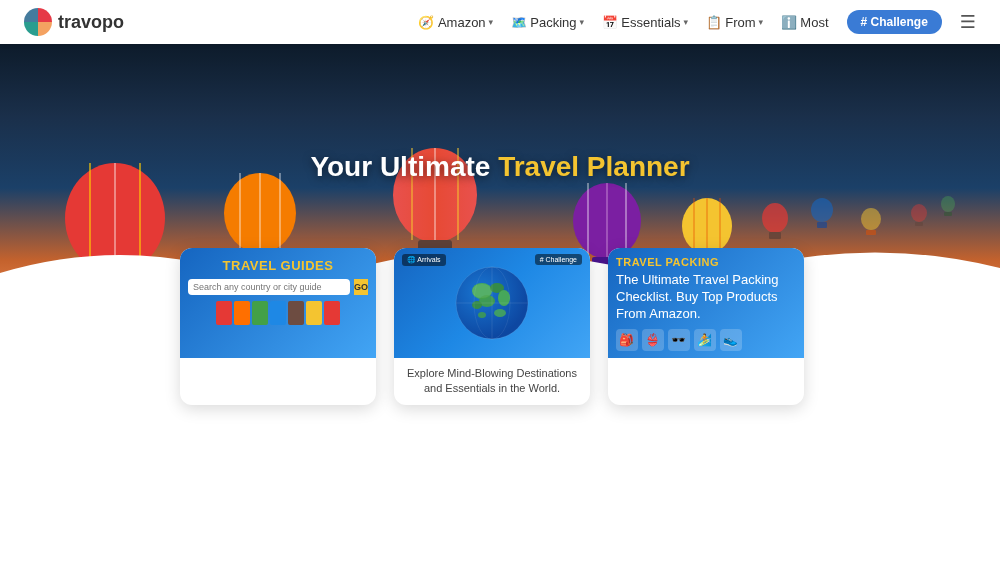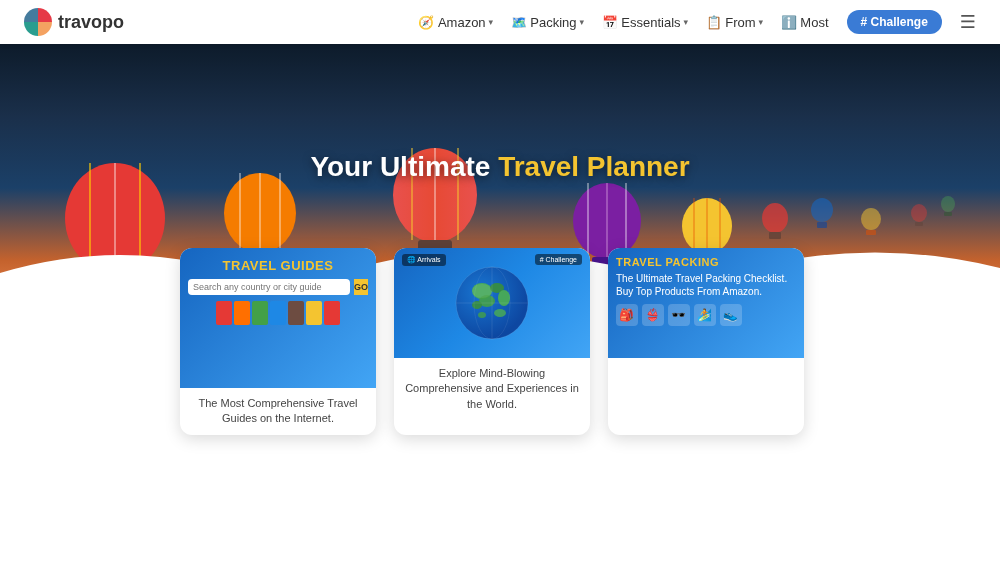--- a/index.html
+++ b/index.html
@@ -49,21 +49,21 @@
       border-radius: 12px; overflow: hidden;
       box-shadow: 0 4px 16px rgba(0,0,0,0.15);
     }
     .card-caption {
       padding: 8px 10px; text-align: center;
       font-size: 11px; color: #444; line-height: 1.4;
     }
 
     
     .card-guides-inner {
-      width: 100%; height: 140px;
+      width: 100%; height: 110px;
       background: linear-gradient(135deg, #1565c0 0%, #42a5f5 100%);
       position: relative; overflow: hidden; display: flex; flex-direction: column; align-items: center; padding: 10px 8px;
     }
     .card-guides-title {
       color: #f4c430; font-weight: 800; font-size: 13px; letter-spacing: 0.5px; margin-bottom: 6px;
     }
     .card-guides-search {
       display: flex; gap: 4px; width: 100%;
     }
     .card-guides-input {
@@ -92,21 +92,21 @@
     
     .card-packing-inner {
       width: 100%; height: 110px;
       background: linear-gradient(135deg, #1565c0 0%, #42a5f5 100%);
       position: relative; overflow: hidden; display: flex; flex-direction: column; padding: 8px;
     }
     .card-packing-title {
       color: #f4c430; font-weight: 800; font-size: 11px; letter-spacing: 0.5px; margin-bottom: 4px;
     }
     .card-packing-desc {
-      color: #fff; font-size: 10px; line-height: 1.3; margin-bottom: 4px;
+      color: #fff; font-size: 13px; line-height: 1.3; margin-bottom: 4px;
     }
     .card-packing-items {
       display: flex; gap: 4px; margin-top: 2px;
     }
     .packing-item {
       width: 22px; height: 22px; border-radius: 4px;
       display: flex; align-items: center; justify-content: center; font-size: 12px;
     }
     .best-title {
       text-align: center; color: #f4c430; font-size: 22px; font-weight: 800;
@@ -281,21 +281,20 @@
       <div class="card-guides-books">
         <div class="book" style="background:#e53935;"></div>
         <div class="book" style="background:#ff6f00;"></div>
         <div class="book" style="background:#43a047;"></div>
         <div class="book" style="background:#1e88e5;"></div>
         <div class="book" style="background:#6d4c41;"></div>
         <div class="book" style="background:#f4c430;"></div>
         <div class="book" style="background:#e53935;"></div>
       </div>
     </div>
-    <div class="card-caption">The Most Comprehensive Travel Guides on the Internet.</div>
   </div>
 
   <div class="card">
     <div class="card-globe-inner">
       <svg class="globe-svg" viewBox="0 0 80 80">
         <defs>
           <radialGradient id="globeGrad" cx="35%" cy="35%" r="65%">
             <stop offset="0%" style="stop-color:#1976d2"></stop>
             <stop offset="100%" style="stop-color:#0d47a1"></stop>
           </radialGradient>
@@ -314,21 +313,21 @@
         <line x1="4" y1="40" x2="76" y2="40" stroke="rgba(255,255,255,0.2)" stroke-width="0.5"></line>
         <line x1="40" y1="4" x2="40" y2="76" stroke="rgba(255,255,255,0.2)" stroke-width="0.5"></line>
         <ellipse cx="40" cy="40" rx="18" ry="36" fill="none" stroke="rgba(255,255,255,0.15)" stroke-width="0.5"></ellipse>
 
         <ellipse cx="30" cy="28" rx="10" ry="7" fill="rgba(255,255,255,0.08)"></ellipse>
       </svg>
 
       <div style="position:absolute;top:6px;left:8px;background:rgba(0,0,0,0.5);color:#fff;font-size:7px;padding:2px 5px;border-radius:3px;">🌐 Arrivals</div>
       <div style="position:absolute;top:6px;right:8px;background:rgba(0,0,0,0.5);color:#fff;font-size:7px;padding:2px 5px;border-radius:3px;"># Challenge</div>
     </div>
-    <div class="card-caption">Explore Mind-Blowing Comprehensive and Experiences in the World.</div>
+    <div class="card-caption">Explore Mind-Blowing Destinations and Essentials in the World.</div>
   </div>
 
   <div class="card">
     <div class="card-packing-inner">
       <div class="card-packing-title">TRAVEL PACKING</div>
       <div class="card-packing-desc">The Ultimate Travel Packing Checklist. Buy Top Products From Amazon.</div>
       <div class="card-packing-items">
         <div class="packing-item" style="background:rgba(255,255,255,0.2);">🎒</div>
         <div class="packing-item" style="background:rgba(255,255,255,0.2);">👙</div>
         <div class="packing-item" style="background:rgba(255,255,255,0.2);">🕶️</div>

